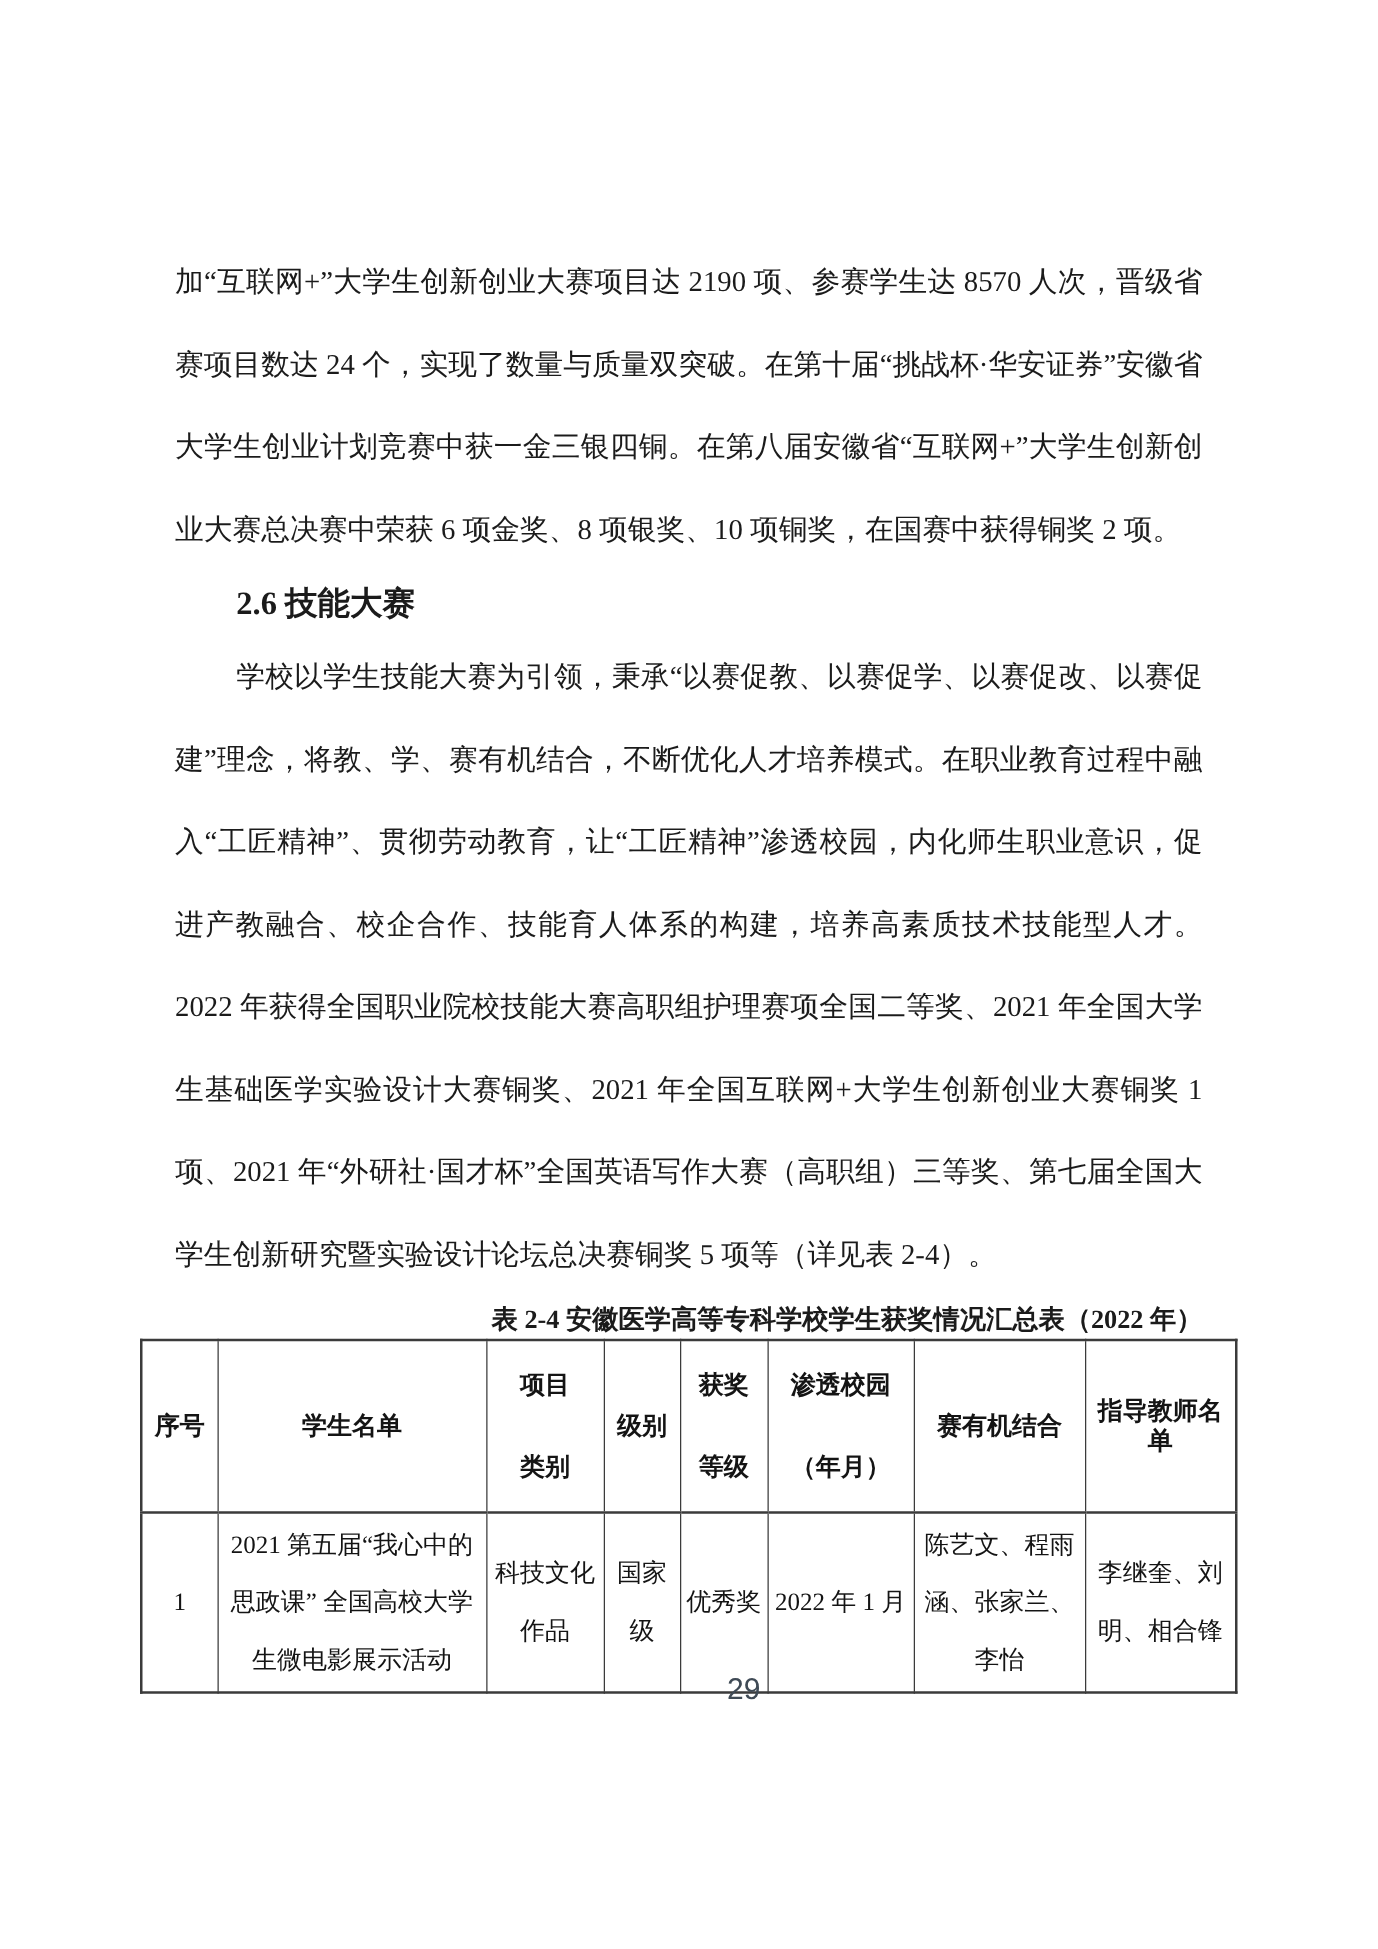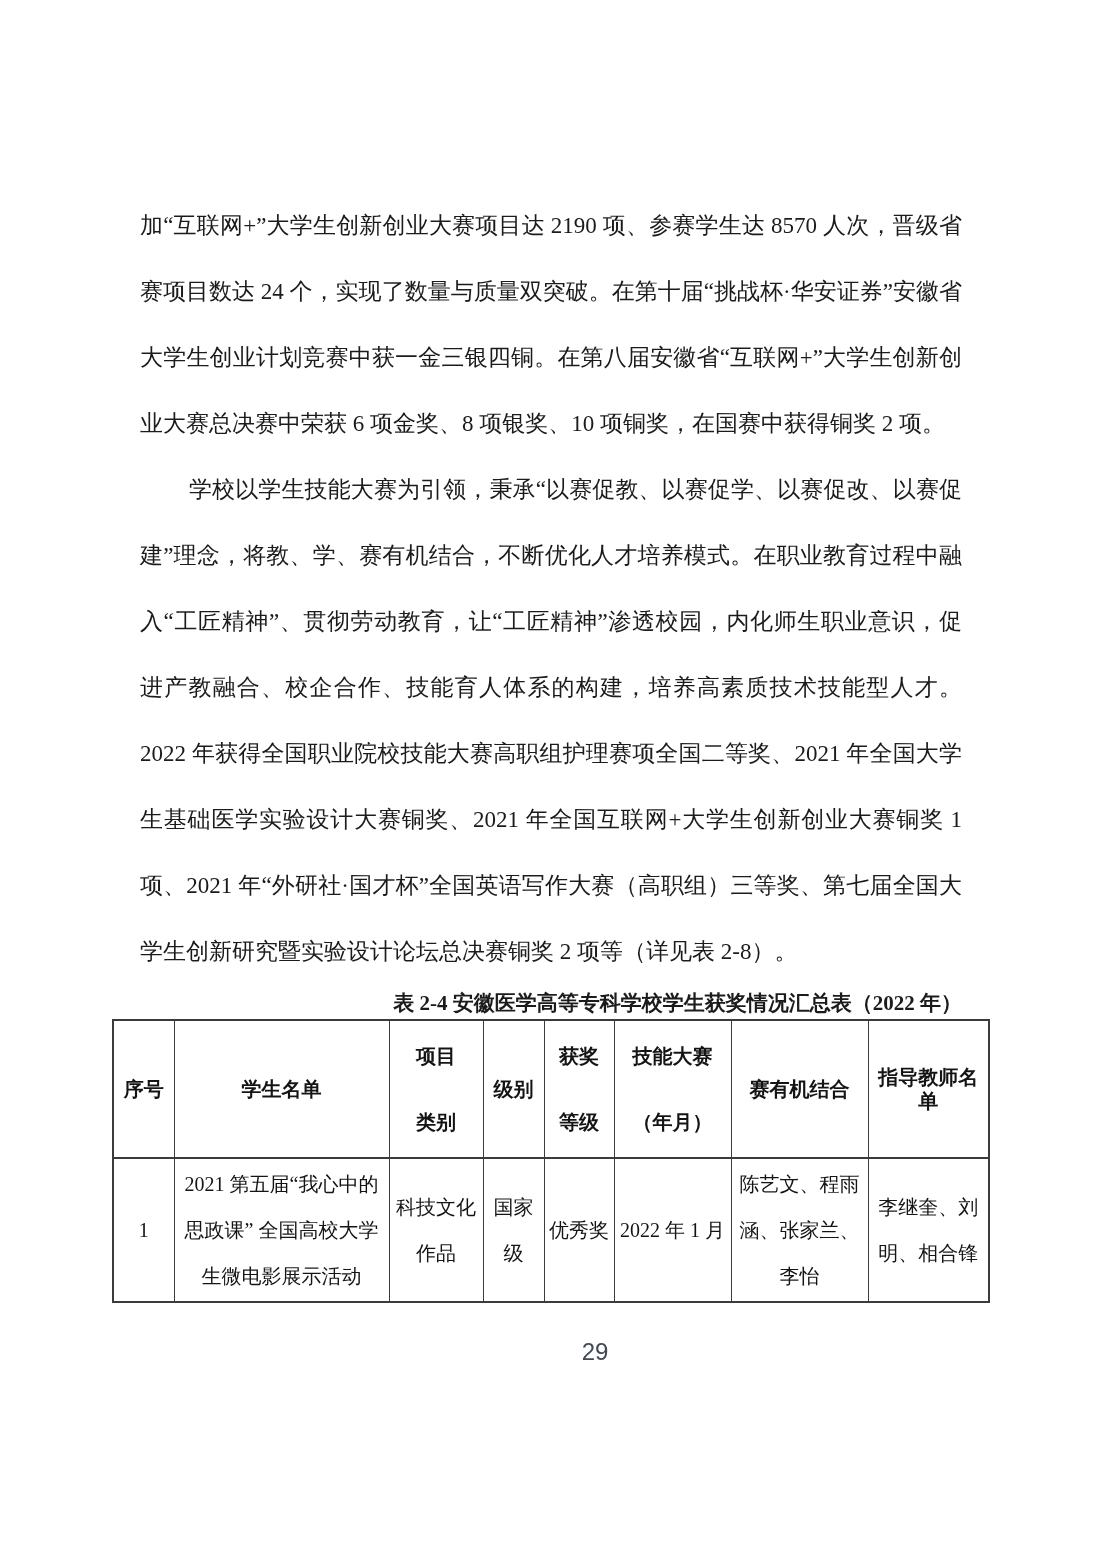--- a/index.html
+++ b/index.html
@@ -79,22 +79,23 @@
   }
 </style>
 </head>
 <body>
 
 <div class="page">
 
   <div class="text-col">
     <p class="para">加“互联网+”大学生创新创业大赛项目达 2190 项、参赛学生达 8570 人次，晋级省赛项目数达 24 个，实现了数量与质量双突破。在第十届“挑战杯·华安证券”安徽省大学生创业计划竞赛中获一金三银四铜。在第八届安徽省“互联网+”大学生创新创业大赛总决赛中荣获 6 项金奖、8 项银奖、10 项铜奖，在国赛中获得铜奖 2 项。</p>
 
+    <h2 class="section-heading">2.6 技能大赛</h2>
 
-    <p class="para indent">学校以学生技能大赛为引领，秉承“以赛促教、以赛促学、以赛促改、以赛促建”理念，将教、学、赛有机结合，不断优化人才培养模式。在职业教育过程中融入“工匠精神”、贯彻劳动教育，让“工匠精神”渗透校园，内化师生职业意识，促进产教融合、校企合作、技能育人体系的构建，培养高素质技术技能型人才。2022 年获得全国职业院校技能大赛高职组护理赛项全国二等奖、2021 年全国大学生基础医学实验设计大赛铜奖、2021 年全国互联网+大学生创新创业大赛铜奖 1 项、2021 年“外研社·国才杯”全国英语写作大赛（高职组）三等奖、第七届全国大学生创新研究暨实验设计论坛总决赛铜奖 2 项等（详见表 2-8）。</p>
+    <p class="para indent">学校以学生技能大赛为引领，秉承“以赛促教、以赛促学、以赛促改、以赛促建”理念，将教、学、赛有机结合，不断优化人才培养模式。在职业教育过程中融入“工匠精神”、贯彻劳动教育，让“工匠精神”渗透校园，内化师生职业意识，促进产教融合、校企合作、技能育人体系的构建，培养高素质技术技能型人才。2022 年获得全国职业院校技能大赛高职组护理赛项全国二等奖、2021 年全国大学生基础医学实验设计大赛铜奖、2021 年全国互联网+大学生创新创业大赛铜奖 1 项、2021 年“外研社·国才杯”全国英语写作大赛（高职组）三等奖、第七届全国大学生创新研究暨实验设计论坛总决赛铜奖 5 项等（详见表 2-4）。</p>
 
     <div class="table-caption">表 2-4 安徽医学高等专科学校学生获奖情况汇总表（2022 年）</div>
   </div>
 
   <table class="awards">
     <colgroup>
       <col style="width:61px">
       <col style="width:215px">
       <col style="width:94px">
       <col style="width:61px">
@@ -105,21 +106,21 @@
     </colgroup>
     <thead>
       <tr>
         <th>序号</th>
         <th>学生名单</th>
         <th class="spread">项目
 类别</th>
         <th>级别</th>
         <th class="spread">获奖
 等级</th>
-        <th class="spread">技能大赛
+        <th class="spread">渗透校园
 （年月）</th>
         <th>赛有机结合</th>
         <th>指导教师名单</th>
       </tr>
     </thead>
     <tbody>
       <tr>
         <td>1</td>
         <td>2021 第五届“我心中的思政课” 全国高校大学生微电影展示活动</td>
         <td>科技文化作品</td>

